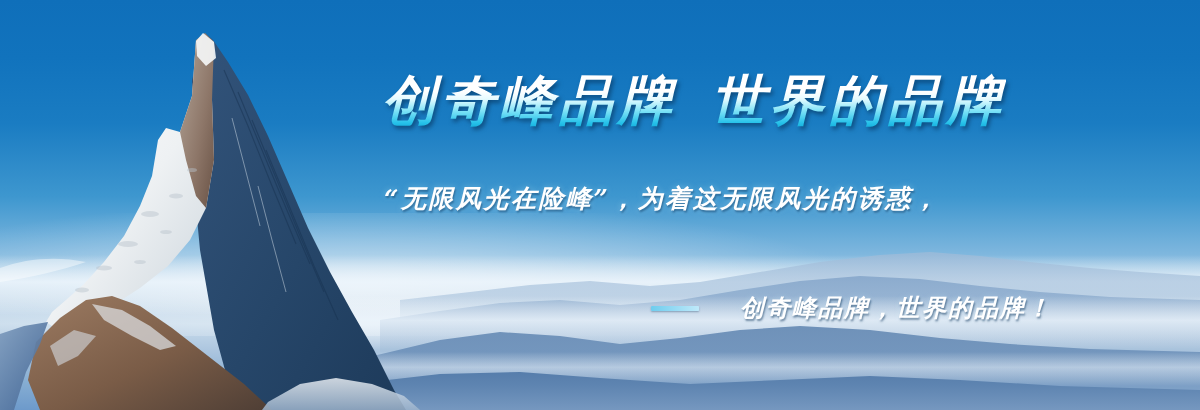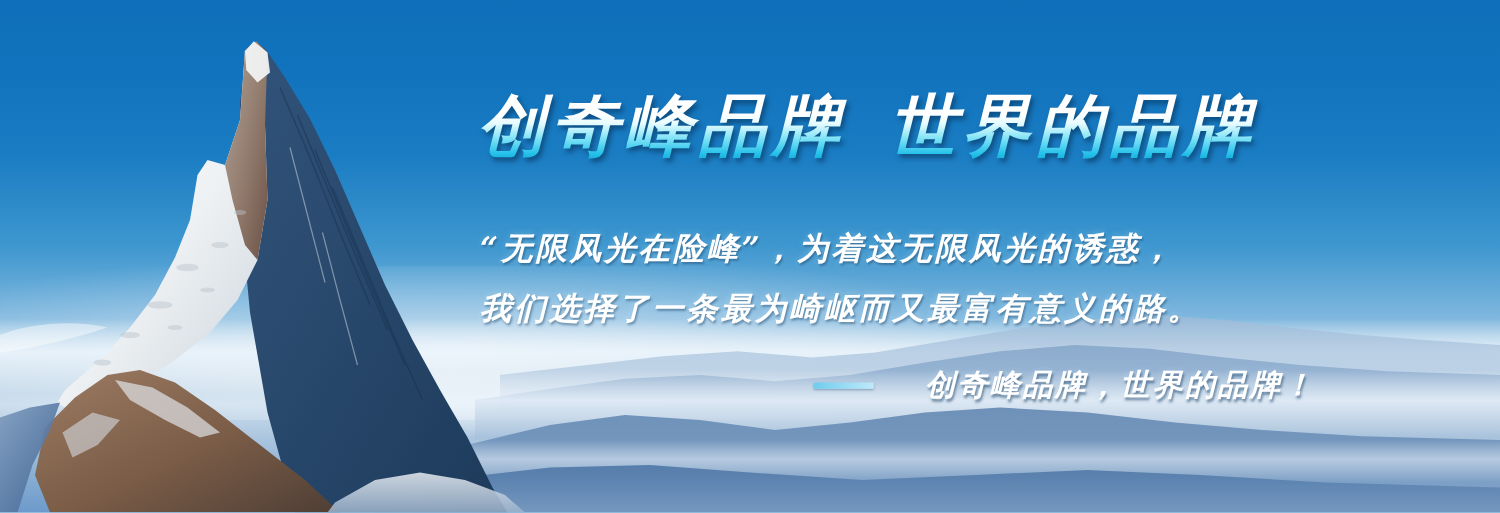--- a/index.html
+++ b/index.html
@@ -232,21 +232,20 @@
     </g>
 
     <path fill="#ffffff" opacity="0.45" d="M0,268 C26,258 58,256 86,262 C62,270 30,278 0,282 Z"></path>
   </svg>
 
   <div class="copy">
 
     <div class="headline"><span>创奇峰品牌</span><span class="gap"></span><span>世界的品牌</span></div>
 
     <div class="sub l1">“无限风光在险峰”，为着这无限风光的诱惑，</div>
-    <div class="sub l2">我们选择了一条最为崎岖而又最富有意义的路。</div>
 
     <div class="attrib">
       <span class="dash"></span>
       <span class="atext">创奇峰品牌，世界的品牌！</span>
     </div>
 
   </div>
 </div>
 
 </body></html>

